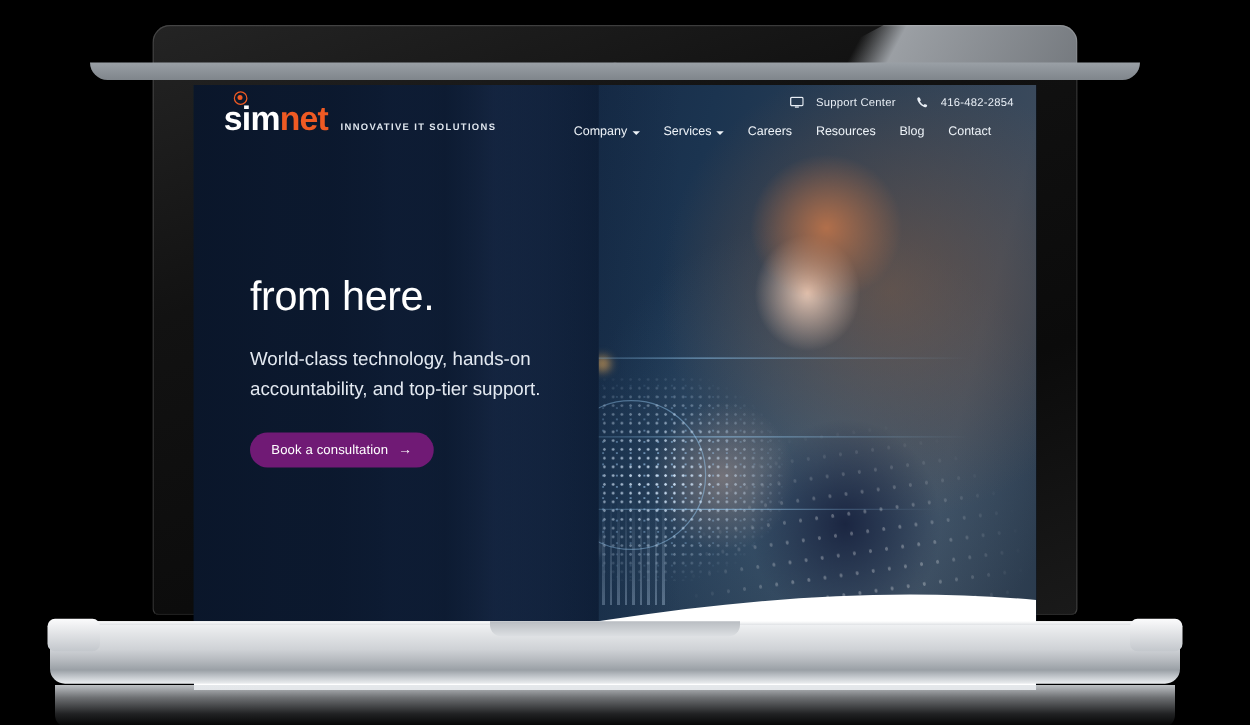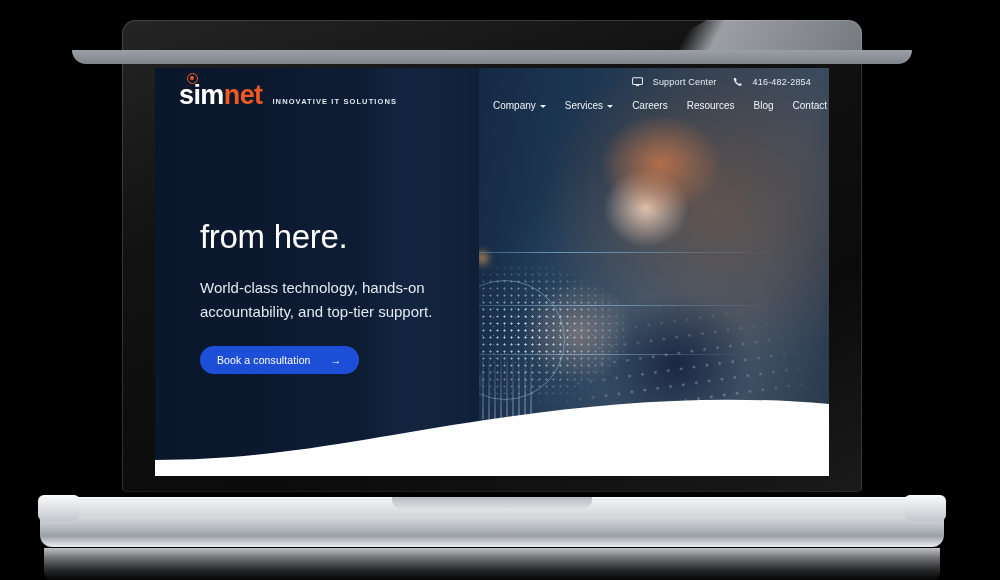--- a/index.html
+++ b/index.html
@@ -28,21 +28,21 @@
     border:1px solid rgba(255,255,255,.14);
     border-bottom-color:rgba(255,255,255,.05);
     pointer-events:none;
   }
   .webcam {
     position:absolute; left:50%; top:30px; transform:translateX(-50%);
     width:9px; height:9px; border-radius:50%;
     background:#0a0a0a; border:1.5px solid #4e4e52;
   }
   .screen {
-    position:absolute; left:33px; top:48px; width:674px; height:408px;
+    position:absolute; left:33px; top:48px; width:674px; height:484px;
     overflow:hidden; background:#0b1a30;
   }
 
   
   .base {
     position:absolute; left:40px; top:497px; width:904px; height:50px;
     background:linear-gradient(to bottom,#f4f5f7 0%,#e6e8ea 16%,#cfd2d6 45%,#b6babf 62%,#9aa0a6 78%,#cfd3d7 92%,#eceef0 100%);
     border-radius:5px 5px 12px 12px;
   }
   .base-top-line {
@@ -166,41 +166,41 @@
   }
   .brand-text { font-size:27px; font-weight:700; letter-spacing:-.6px; line-height:1; }
   .brand-sim { color:#ffffff; }
   .brand-net { color:#ef5a23; }
   .brand-tag {
     color:#dfe6ee; font-size:7.5px; letter-spacing:1.1px;
     font-weight:600; padding-bottom:3px; white-space:nowrap;
   }
 
   .nav {
-    position:absolute; right:2px; top:32px;
+    position:absolute; right:36px; top:32px;
     display:flex; align-items:center; gap:19px;
     font-size:10px; color:#eef3f8;
   }
   .nav-item { display:flex; align-items:center; gap:4px; cursor:pointer; white-space:nowrap; }
   .chev { width:0; height:0; border-left:3.2px solid transparent; border-right:3.2px solid transparent;
           border-top:3.6px solid #eef3f8; margin-top:1px; }
 
   
   .hero { position:absolute; left:45px; top:148px; width:330px; }
   .eyebrow { color:#c6d2e0; font-size:7.5px; letter-spacing:1.4px; font-weight:600; margin-bottom:14px; }
   .headline {
     color:#ffffff; font-size:33px; line-height:1.26; font-weight:400; letter-spacing:-.3px;
   }
   .subtext {
     color:#e3e9f1; font-size:15px; line-height:1.62; margin-top:18px; max-width:300px;
   }
   .cta {
-    display:inline-flex; align-items:center; gap:20px;
+    display:inline-flex; align-items:center; gap:8px;
     margin-top:22px; padding:8px 17px; border-radius:999px;
-    background:#1d4ed8; color:#fff; font-size:10.5px; font-weight:500;
+    background:#701a75; color:#fff; font-size:10.5px; font-weight:500;
     border:none; cursor:pointer; letter-spacing:.1px;
   }
   .cta-arrow { font-size:11px; line-height:1; }
 </style>
 </head>
 <body>
 
 <div id="stage">
 
   <div class="laptop-lid">

